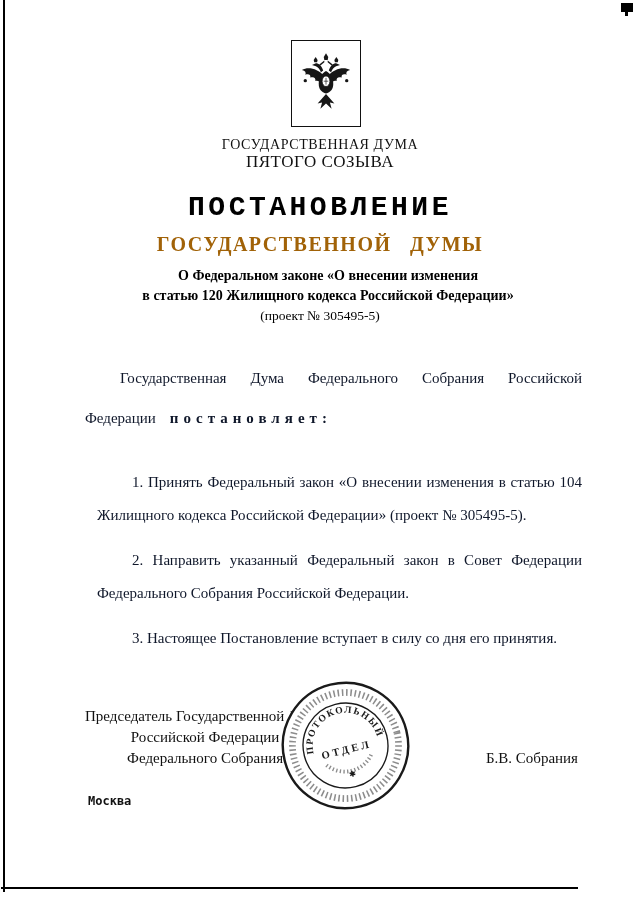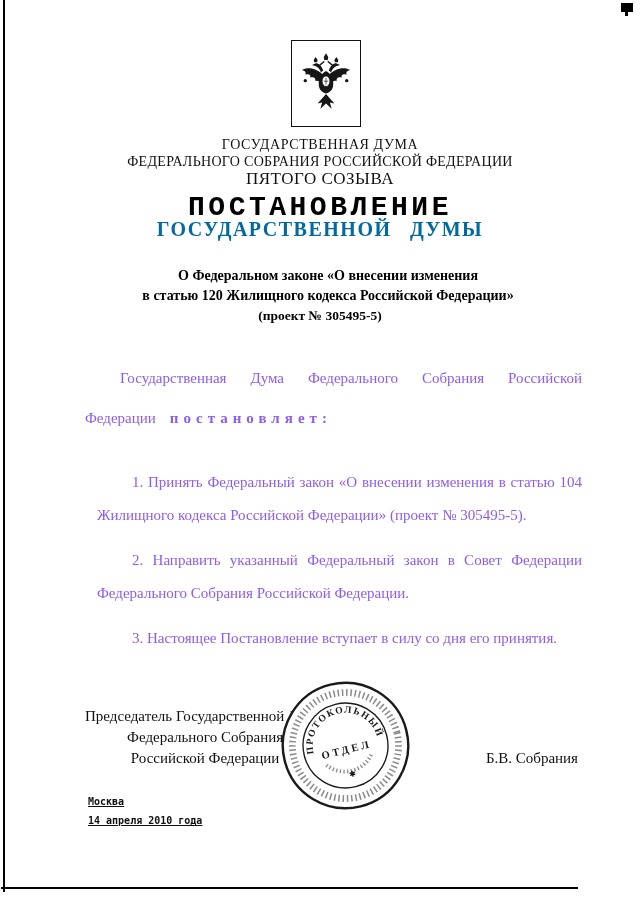--- a/index.html
+++ b/index.html
@@ -29,31 +29,31 @@
   .org-block{position:absolute;top:136px;left:0;width:100%;text-align:center;color:#111;}
   .org1{font-size:14px;letter-spacing:0.6px;line-height:17px;}
   .org2{font-size:14px;letter-spacing:0.3px;line-height:17px;}
   .org3{font-size:17px;letter-spacing:0.5px;line-height:16px;margin-top:1px;}
 
   .doc-type{
     position:absolute;top:192px;left:0;width:100%;text-align:center;
     font-size:28px;font-weight:bold;letter-spacing:3.5px;color:#000;font-family:Liberation Mono, monospace;
   }
   .doc-org{
-    position:absolute;top:218px;left:0;width:100%;text-align:center;
-    font-size:20px;font-weight:bold;letter-spacing:1.5px;word-spacing:12px;color:#0369a1;
+    position:absolute;top:233px;left:0;width:100%;text-align:center;
+    font-size:20px;font-weight:bold;letter-spacing:1.5px;word-spacing:12px;color:#a16207;
   }
 
   
   .subject{position:absolute;top:266px;left:0;width:100%;text-align:center;color:#000;}
   .subj-line{font-size:14px;font-weight:bold;line-height:20px;padding-left:16px;}
-  .subj-project{font-size:13.5px;font-weight:bold;line-height:19px;}
+  .subj-project{font-size:13.5px;font-weight:normal;line-height:19px;}
 
   
-  .body-text{position:absolute;left:85px;right:46px;top:358px;font-size:15px;color:#8b5cf6;font-family:Liberation Serif, serif;}
+  .body-text{position:absolute;left:85px;right:46px;top:358px;font-size:15px;color:#0f172a;font-family:Liberation Serif, serif;}
   .preamble{margin:0;padding-right:12px;text-align:justify;text-indent:35px;line-height:40px;}
   .preamble .verb{font-weight:bold;letter-spacing:5px;margin-left:14px;}
   .items{margin-top:28px;}
   .items p{margin:12px;text-align:justify;text-indent:35px;line-height:33px;}
 
   
   .sig-row{
     position:absolute;left:85px;right:62px;top:706px;
     display:flex;justify-content:space-between;align-items:flex-end;
     font-size:15px;color:#111;
@@ -64,21 +64,21 @@
   
   .stamp{position:absolute;left:278px;top:678px;width:135px;height:135px;z-index:3;}
   .stamp text{font-family:"Liberation Serif", serif;fill:#1a1a1a;font-weight:bold;}
   .stamp-arc-text{font-size:10px;letter-spacing:1.5px;}
   .stamp-center-text{font-size:11px;letter-spacing:3px;}
 
   
   .footer{
     position:absolute;left:88px;top:792px;
     font-family:"DejaVu Sans Mono", monospace;
-    font-weight:bold;font-size:10px;line-height:19px;color:#111;text-decoration:underline;
+    font-weight:bold;font-size:12px;line-height:19px;color:#111;
   }
 </style>
 </head>
 <body>
 
 <div class="page">
 
   <div class="edge-left"></div>
   <div class="edge-bottom"></div>
   <div class="corner-mark"></div>
@@ -102,21 +102,20 @@
       </g>
       <g>
         <ellipse cx="50" cy="55" rx="7" ry="9.5" fill="#ffffff" stroke="#161616" stroke-width="1.5"></ellipse>
         <path d="M50 49 v12 M46 55 h8" stroke="#161616" stroke-width="1.2" fill="none"></path>
       </g>
     </svg>
   </div>
 
   <div class="org-block">
     <div class="org1">ГОСУДАРСТВЕННАЯ ДУМА</div>
-    <div class="org2">ФЕДЕРАЛЬНОГО СОБРАНИЯ РОССИЙСКОЙ ФЕДЕРАЦИИ</div>
     <div class="org3">ПЯТОГО СОЗЫВА</div>
   </div>
 
   <div class="doc-type">ПОСТАНОВЛЕНИЕ</div>
   <div class="doc-org">ГОСУДАРСТВЕННОЙ ДУМЫ</div>
 
   <div class="subject">
     <div class="subj-line">О Федеральном законе «О внесении изменения</div>
     <div class="subj-line">в статью 120 Жилищного кодекса Российской Федерации»</div>
     <div class="subj-project">(проект № 305495-5)</div>
@@ -127,22 +126,22 @@
     <div class="items">
       <p>1. Принять Федеральный закон «О внесении изменения в статью 104 Жилищного кодекса Российской Федерации» (проект № 305495-5).</p>
       <p>2. Направить указанный Федеральный закон в Совет Федерации Федерального Собрания Российской Федерации.</p>
       <p>3. Настоящее Постановление вступает в силу со дня его принятия.</p>
     </div>
   </div>
 
   <div class="sig-row">
     <div class="sig-left">
       <div>Председатель Государственной Думы</div>
+      <div>Российской Федерации</div>
       <div>Федерального Собрания</div>
-      <div>Российской Федерации</div>
     </div>
     <div class="sig-name">Б.В. Собрания</div>
   </div>
 
   <svg class="stamp" viewBox="0 0 140 140" aria-hidden="true">
     <g transform="rotate(-14 70 70)">
       <circle cx="70" cy="70" r="65" fill="#ffffff" stroke="#1a1a1a" stroke-width="2.5"></circle>
       <circle cx="70" cy="70" r="55" fill="none" stroke="#1a1a1a" stroke-width="7" stroke-dasharray="1.6 2.8" opacity="0.5"></circle>
       <circle cx="70" cy="70" r="44" fill="none" stroke="#1a1a1a" stroke-width="1.4"></circle>
       <defs>
@@ -152,16 +151,15 @@
         <textPath href="#stampArcTop" startOffset="50%" text-anchor="middle">ПРОТОКОЛЬНЫЙ</textPath>
       </text>
       <text x="70" y="78" text-anchor="middle" class="stamp-center-text">ОТДЕЛ</text>
       <path d="M 46,85 A 30,30 0 0 0 94,85" fill="none" stroke="#1a1a1a" stroke-width="4" stroke-dasharray="1.4 2.4" opacity="0.5"></path>
       <text x="70" y="103" text-anchor="middle" font-size="8">✱</text>
     </g>
   </svg>
 
   <div class="footer">
     <div>Москва</div>
-    <div>14 апреля 2010 года</div>
   </div>
 
 </div>
 
 </body></html>

